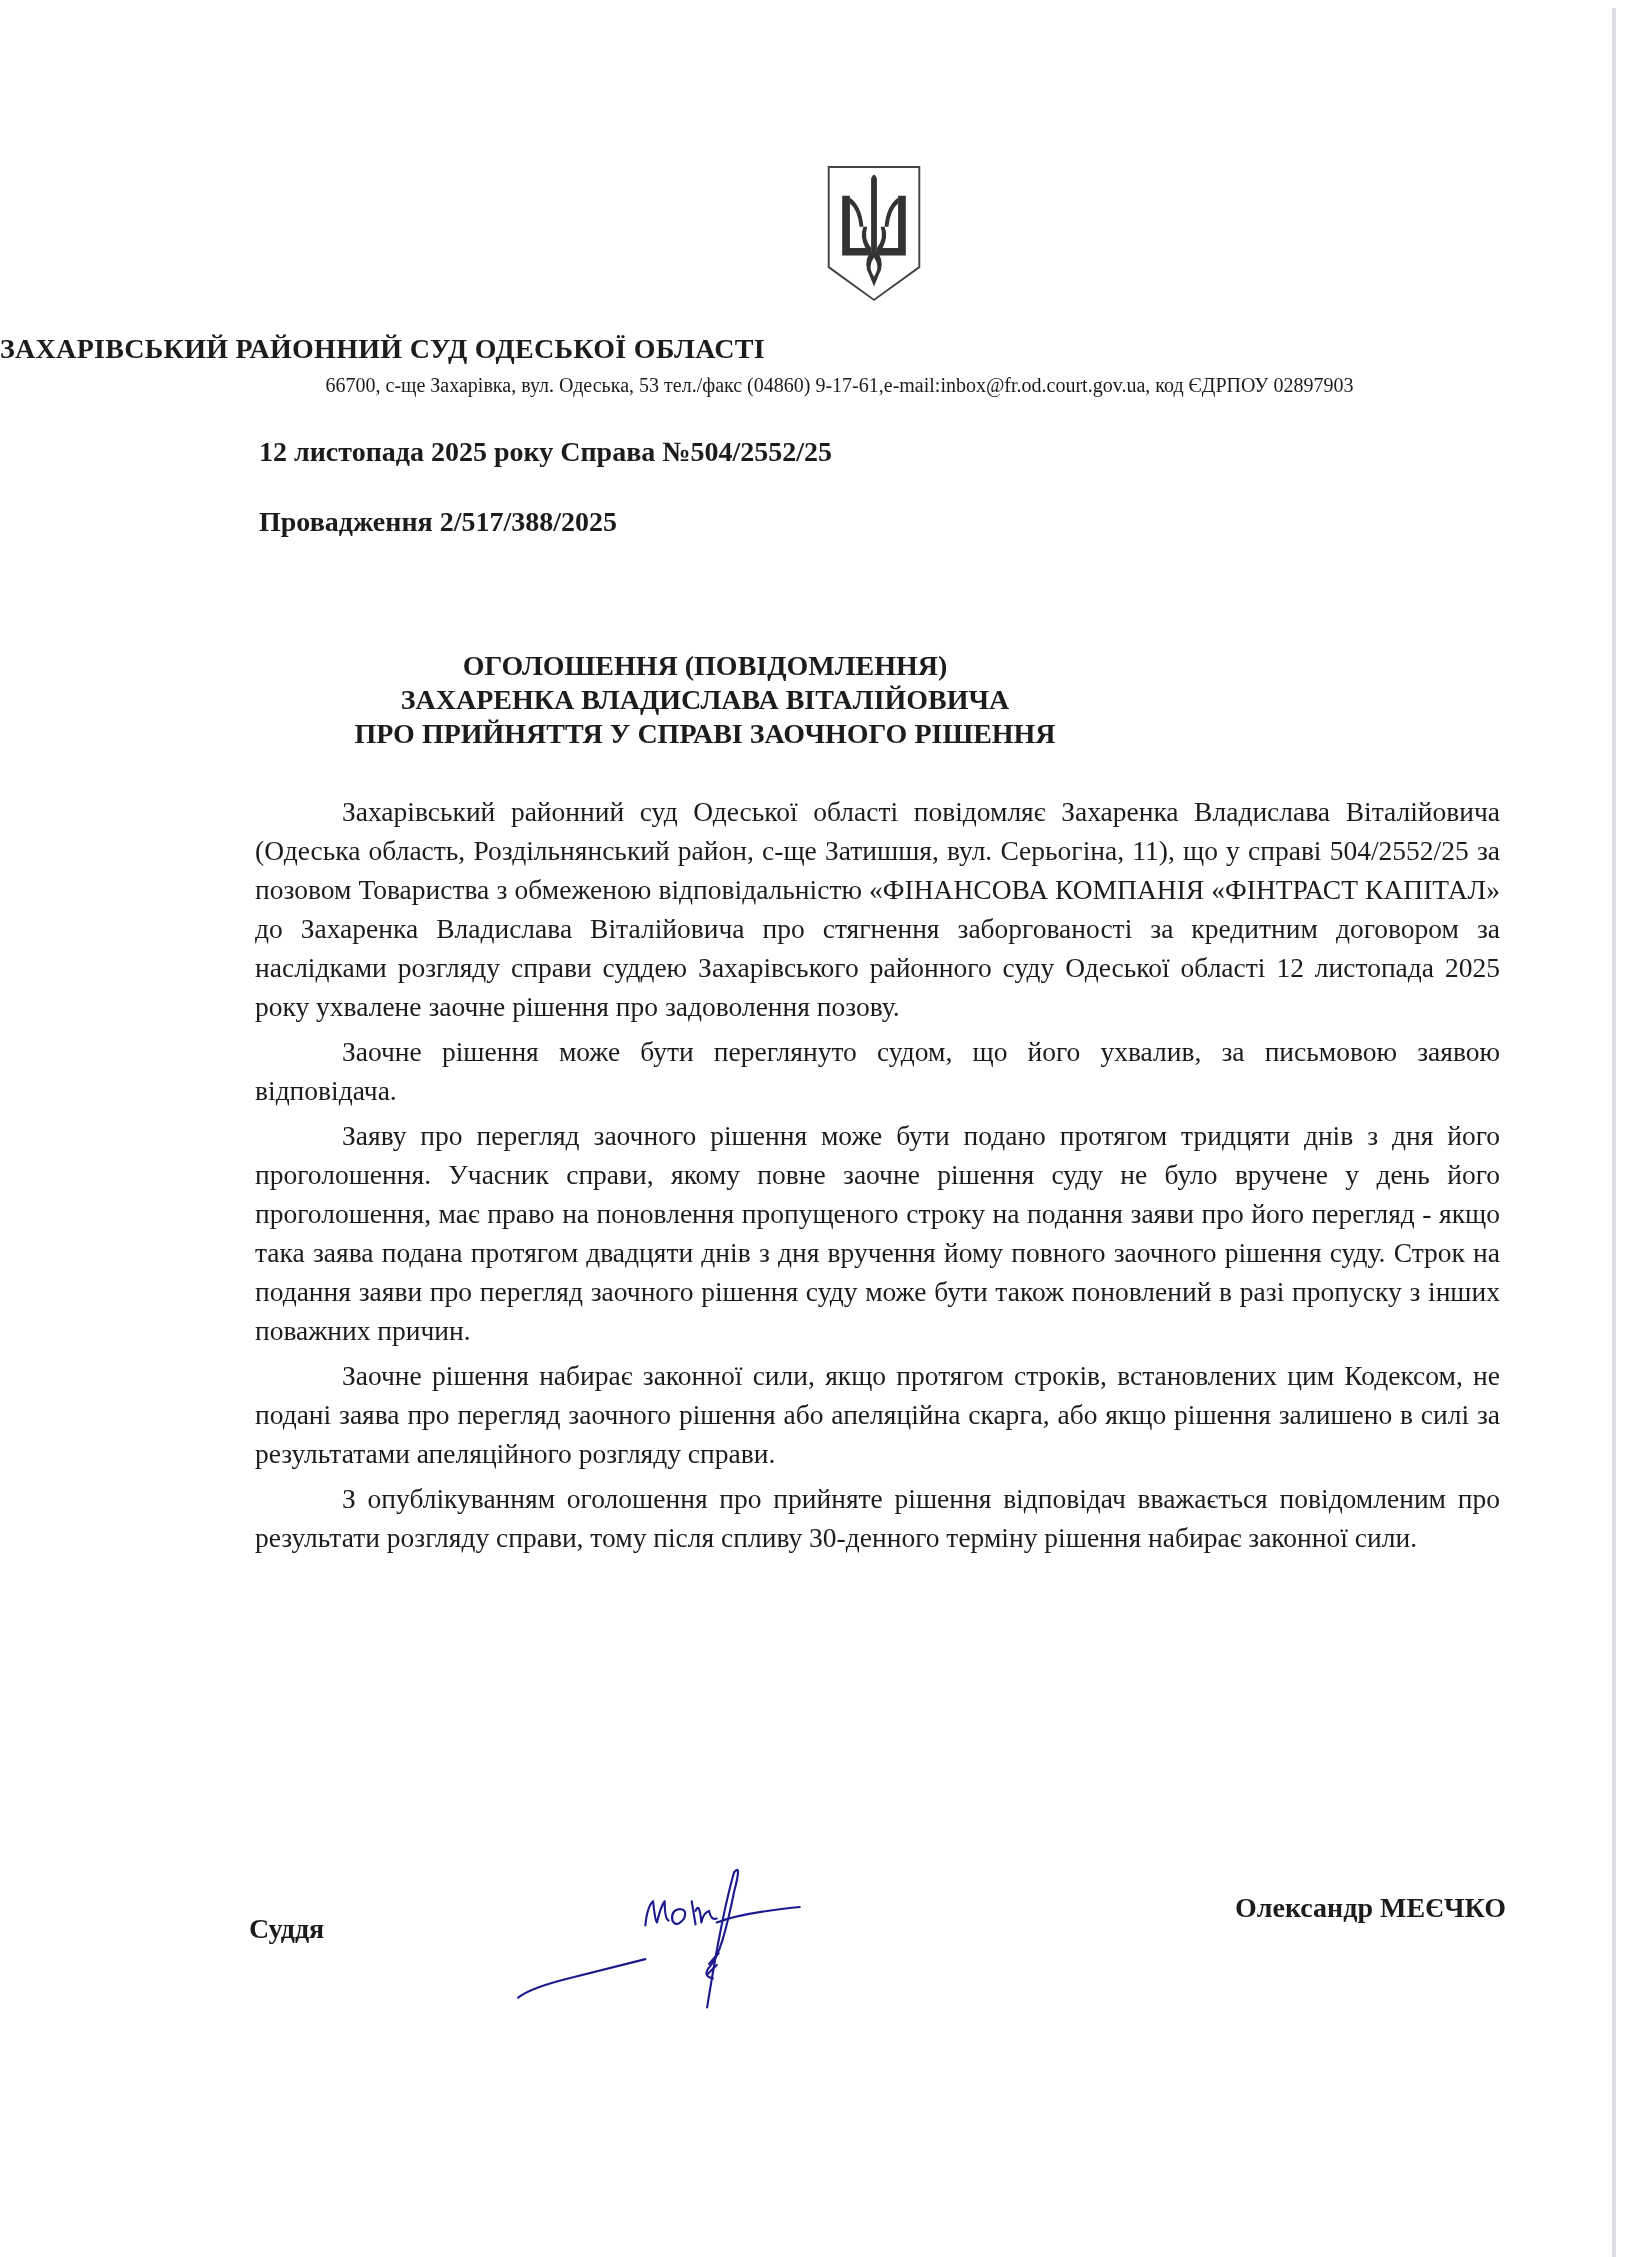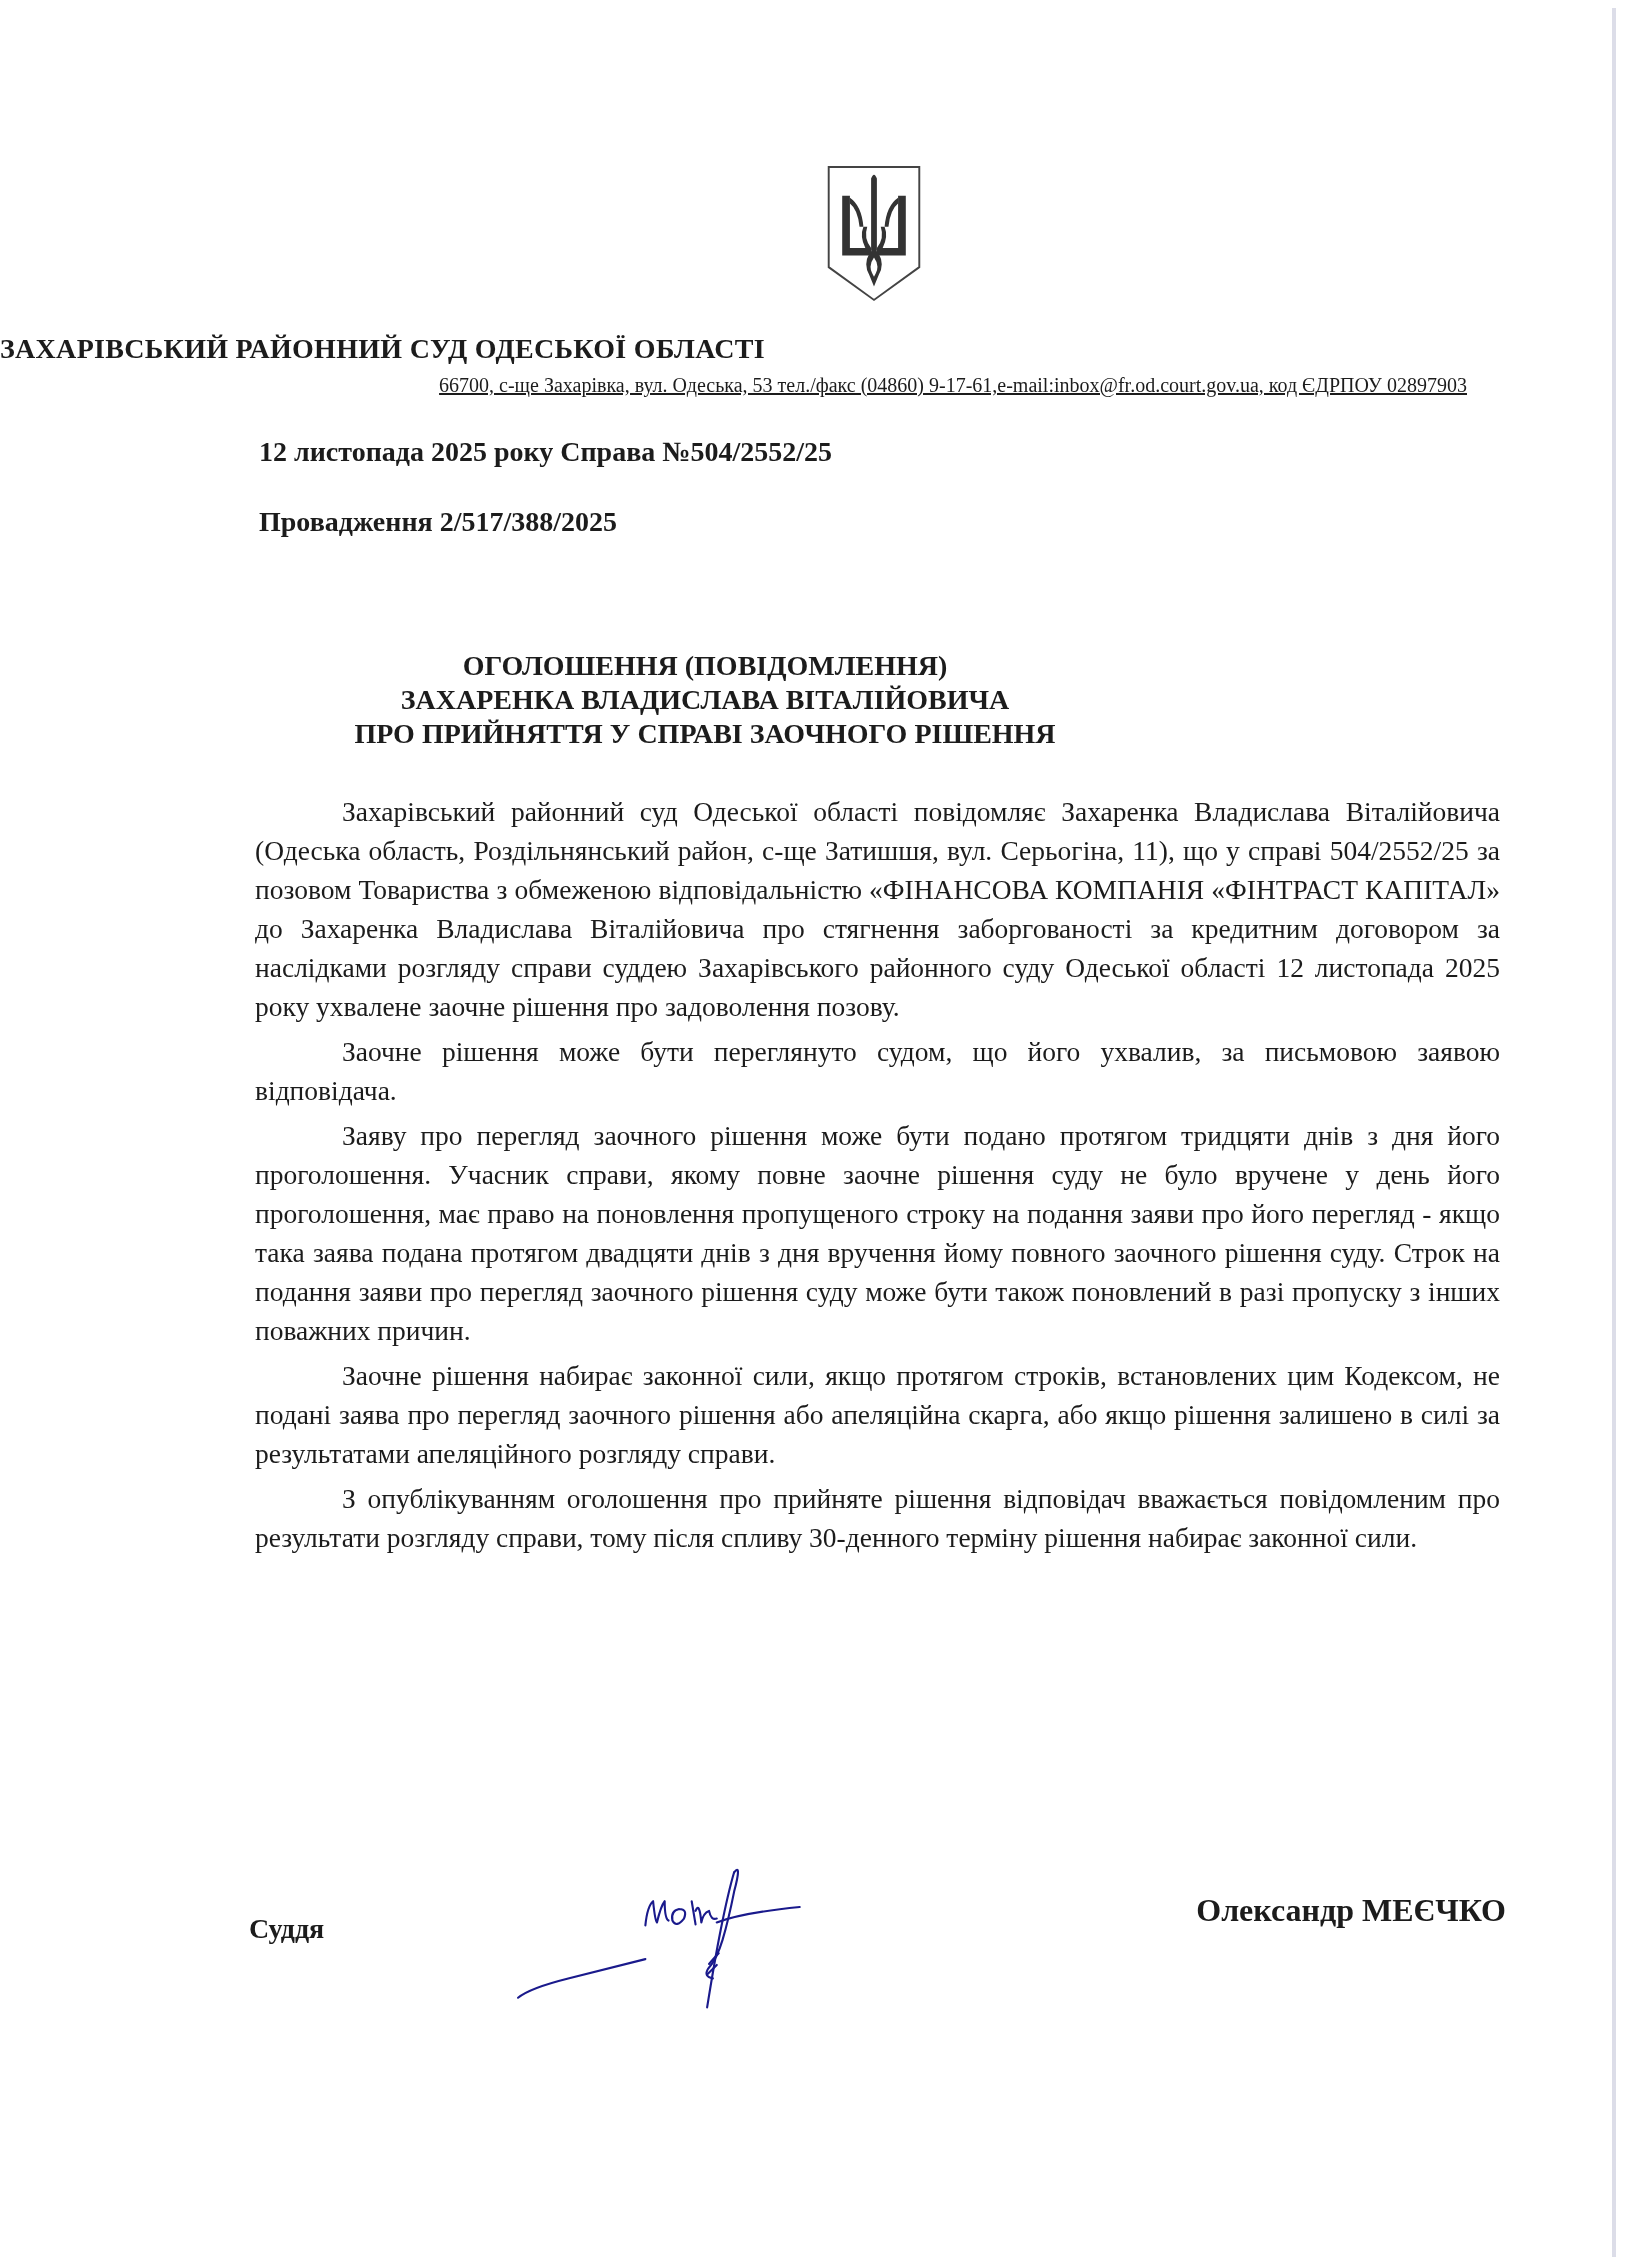--- a/index.html
+++ b/index.html
@@ -3,33 +3,33 @@
 <meta charset="utf-8">
 <style>
   html, body { margin: 0; padding: 0; background: #ffffff; }
   body { width: 1639px; height: 2257px; position: relative; overflow: hidden;
          font-family: "Liberation Serif", "DejaVu Serif", serif; color: #1c1c1c; }
   .edge-line { position: absolute; left: 1612px; top: 7.7px; width: 3.9px; height: 2250px;
                background: #dcdde8; }
   .emblem { position: absolute; left: 821px; top: 159px; width: 106px; height: 145px; }
   .court-name { position: absolute; left: 0; width: 1639px; top: 333px; text-align: left;
                 font-weight: bold; font-size: 28px; letter-spacing: 0.3px; }
-  .court-address { position: absolute; left: 212px; width: 1255px; top: 374px; text-align: right;
-                   font-size: 20px; text-decoration: underline; white-space: nowrap; }
+  .court-address { position: absolute; left: 212px; width: 1255px; top: 374px; text-align: center;
+                   font-size: 20px; white-space: nowrap; }
   .meta { position: absolute; left: 251px; font-weight: bold; font-size: 28px; margin-left: 8px; }
   .meta.date { top: 436px; }
   .meta.proc { top: 506px; }
   .title-block { position: absolute; left: 0; width: 1410px; top: 649px; text-align: center;
                  font-weight: bold; font-size: 28px; line-height: 34px; }
   .body { position: absolute; left: 249px; width: 1257px; top: 786px;
           font-size: 27.5px; line-height: 39px; text-align: justify; }
   .body p { margin: 6px; text-indent: 87px; }
   .sign-row { position: absolute; left: 249px; width: 1257px; top: 1892px; height: 116px; }
   .sign-label { position: absolute; left: 0; top: 21px; font-weight: bold; font-size: 28px; }
-  .sign-name { position: absolute; right: 0; top: 0px; font-weight: bold; font-size: 32px; }
+  .sign-name { position: absolute; right: 0; top: 0px; font-weight: bold; font-size: 28px; }
   .signature { position: absolute; left: 261px; top: -39px; width: 319px; height: 164px; }
 </style>
 </head>
 <body>
 
 <div class="edge-line"></div>
 
 <svg class="emblem" viewBox="0 0 110 150">
   <path d="M8 8 H102 V112 L55 146 L8 112 Z" fill="none" stroke="#444" stroke-width="2"></path>
   <g fill="#333">

